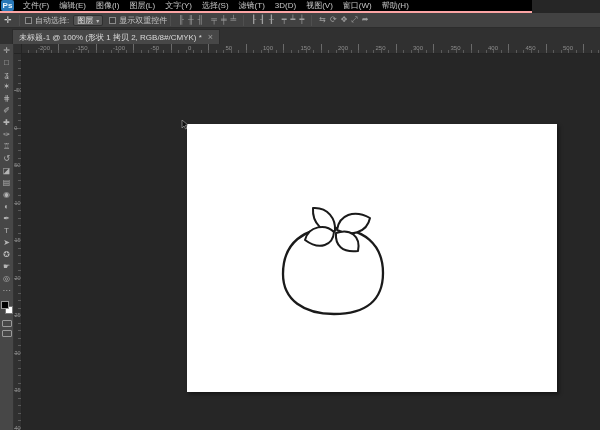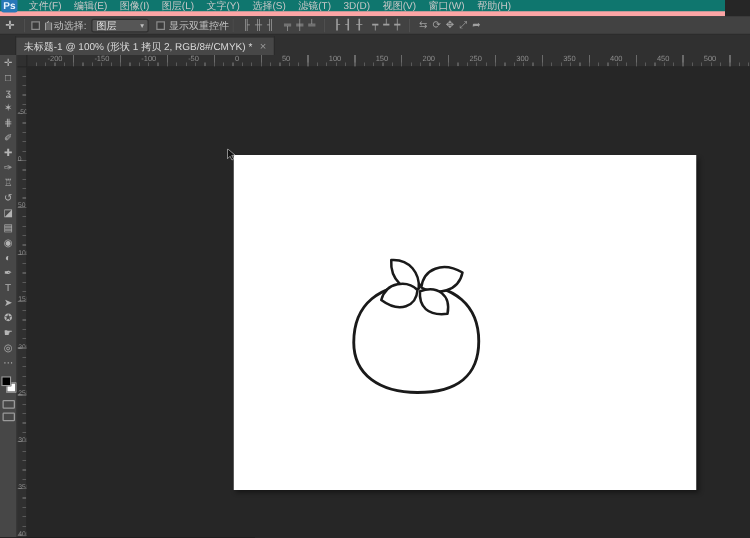--- a/index.html
+++ b/index.html
@@ -6,22 +6,22 @@
   *{box-sizing:border-box;}
   #app{
     position:relative;width:600px;height:430px;overflow:hidden;
     background:#262626;
     font-family:"Liberation Sans","DejaVu Sans",sans-serif;
     -webkit-font-smoothing:antialiased;
     color:#cfcfcf;
   }
   
   .menubar{
-    position:absolute;left:0;top:0;width:580px;height:13px;
-    background:#0f766e;border-bottom:4px solid #fca5a5;
+    position:absolute;left:0;top:0;width:532px;height:13px;
+    background:#000000;border-bottom:2px solid #fca5a5;
     display:flex;align-items:center;gap:0;
   }
   .ps-logo{
     width:13px;height:11px;margin:0 4px 0 1px;border-radius:2px;
     color:#eaf6ff;font-size:8px;font-weight:bold;
     display:flex;align-items:center;justify-content:center;
   }
   .menu-item{
     font-size:8px;line-height:12px;color:#c8c8c8;
     padding:0 5px;white-space:nowrap;cursor:default;
@@ -34,21 +34,21 @@
   }
   .ob-tool{width:16px;text-align:center;font-size:9px;color:#d8d8d8;}
   .ob-sep{width:1px;height:11px;background:#323232;margin:0 3px;border-right:1px solid #4f4f4f;}
   .ob-check{
     width:7px;height:7px;border:1px solid #8a8a8a;background:#3a3a3a;
     display:inline-block;margin:0 3px 0 2px;flex:none;
   }
   .ob-label{white-space:nowrap;}
   .ob-select{
     background:#565656;border:1px solid #2f2f2f;border-radius:2px;
-    height:11px;display:flex;align-items:center;gap:19px;
+    height:11px;display:flex;align-items:center;gap:3px;
     padding:0 3px;margin:0 4px;color:#e0e0e0;
   }
   .ob-select .arrow{font-size:6px;color:#bdbdbd;}
   .icon-group{display:flex;align-items:center;gap:4px;margin:0 4px;}
   .icon-group span{font-size:8px;color:#9f9f9f;line-height:10px;}
   
   .tabbar{
     position:absolute;left:0;top:28px;width:600px;height:16px;
     background:#303030;display:flex;align-items:flex-end;
   }

